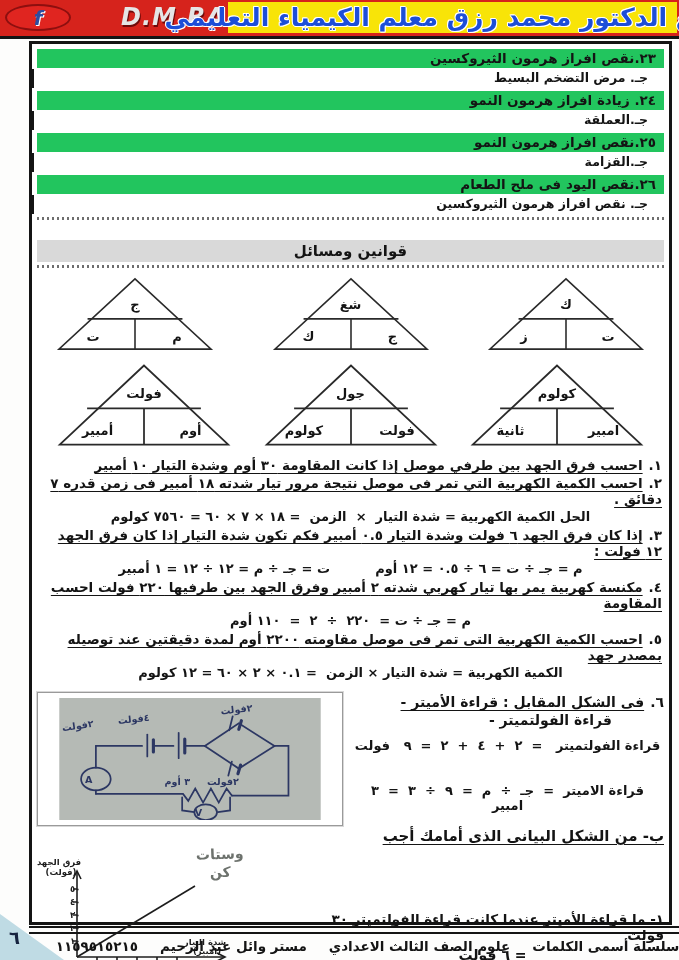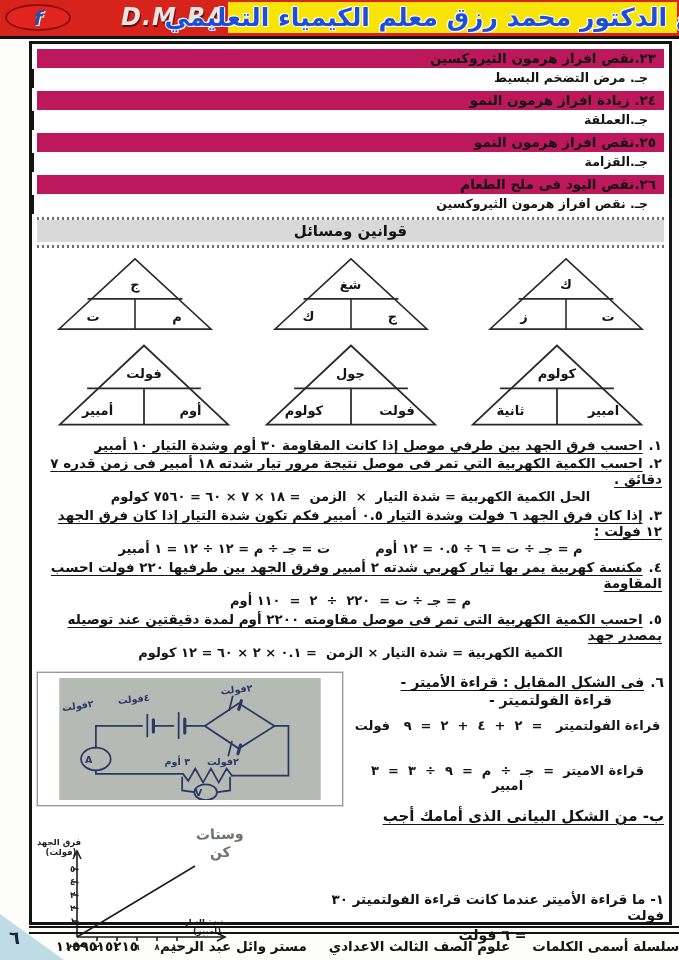--- a/index.html
+++ b/index.html
@@ -10,25 +10,25 @@
   
   .topbar{position:absolute;top:0;left:0;right:0;height:36px;background:#d6231c;border-bottom:3px solid #141414;}
   .fb-badge{position:absolute;left:5px;top:4px;width:66px;height:27px;background:#e02520;border:2px solid #8d0f0f;border-radius:50%;display:flex;align-items:center;justify-content:center;box-sizing:border-box;}
   .fb-f{color:#2d4da0;font-weight:bold;font-size:20px;font-style:italic;text-shadow:1px 1px 0 #ffffff;line-height:1;}
   .brand{position:absolute;left:80px;top:3px;color:#e5e5e5;font-weight:bold;font-style:italic;font-size:24px;letter-spacing:1px;text-shadow:1px 2px 0 #6e0a0a;margin-left:41px;}
   .title-panel{position:absolute;top:2px;bottom:3px;left:228px;right:2px;background:#f8e408;display:flex;align-items:center;justify-content:center;direction:rtl;}
   .site-title{color:#1d4ed8;font-weight:bold;font-size:25px;white-space:nowrap;
     text-shadow:-1px 0 #fff,1px 0 #fff,0 1px #fff,0 -1px #fff,1px 1px 0 #fff,-1px -1px 0 #fff;}
   
   .frame{position:absolute;top:41px;left:29px;width:643px;height:884px;border:3px solid #141414;background:#fff;box-sizing:border-box;padding:2px 5px;}
-  .qa-q{background:#be185d;direction:rtl;font-weight:bold;font-size:13.5px;padding:1px 8px 2px;margin-top:3px;}
+  .qa-q{background:#22c55e;direction:rtl;font-weight:bold;font-size:13.5px;padding:1px 8px 2px;margin-top:3px;}
   .qa-a{direction:rtl;font-weight:bold;font-size:12.5px;padding:2px 16px 3px;position:relative;min-height:15px;}
   .qa-a::after{content:"";position:absolute;left:-8px;top:1px;bottom:0;width:5px;background:#141414;}
   .stars{height:3px;margin:3px 0 0;background-image:repeating-linear-gradient(90deg,#6e6e6e 0 2px,transparent 2px 5px);}
-  .section-band{background:#d9d9d9;text-align:center;font-weight:bold;font-size:15px;padding:2px 0;margin-top:0;}
+  .section-band{background:#d9d9d9;text-align:center;font-weight:bold;font-size:15px;padding:2px 0;margin-top:20px;}
   
   .tri-row{display:flex;justify-content:space-between;direction:ltr;padding:0 14px;margin-top:6px;}
   .tri{position:relative;}
   .tri.small{width:168px;height:80px;}
   .tri.big{width:186px;height:90px;}
   .tri svg{position:absolute;inset:0;width:100%;height:100%;}
   .t-top{position:absolute;top:30%;left:0;right:0;text-align:center;font-weight:bold;font-size:13px;line-height:1;}
   .t-bl{position:absolute;bottom:14%;left:0;width:50%;text-align:center;font-weight:bold;font-size:13px;line-height:1;}
   .t-br{position:absolute;bottom:14%;right:0;width:50%;text-align:center;font-weight:bold;font-size:13px;line-height:1;}
   

